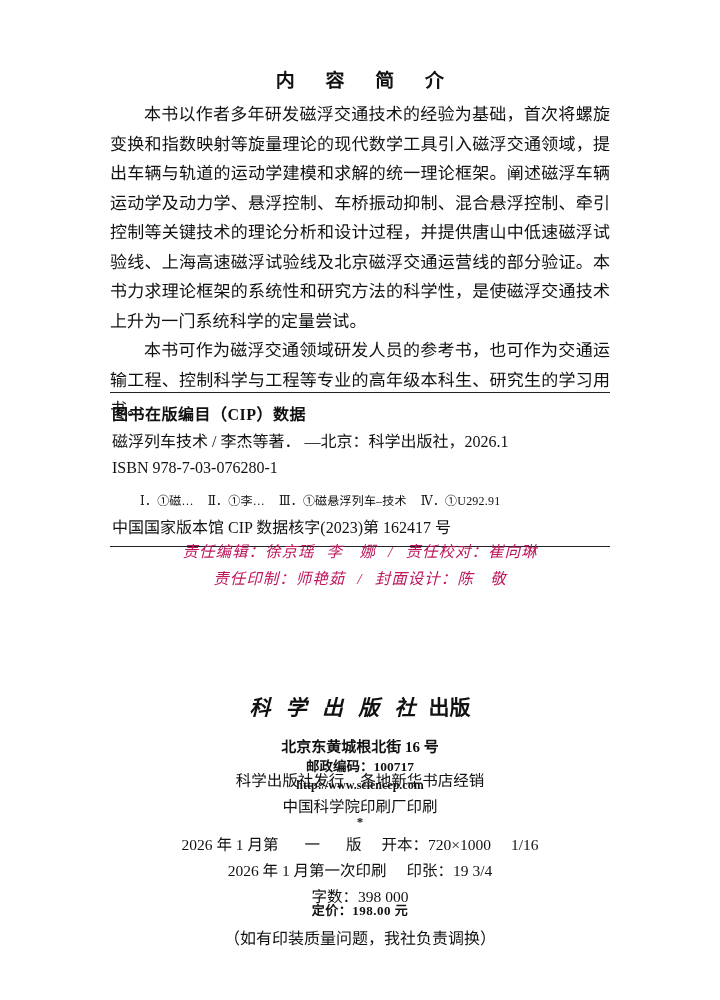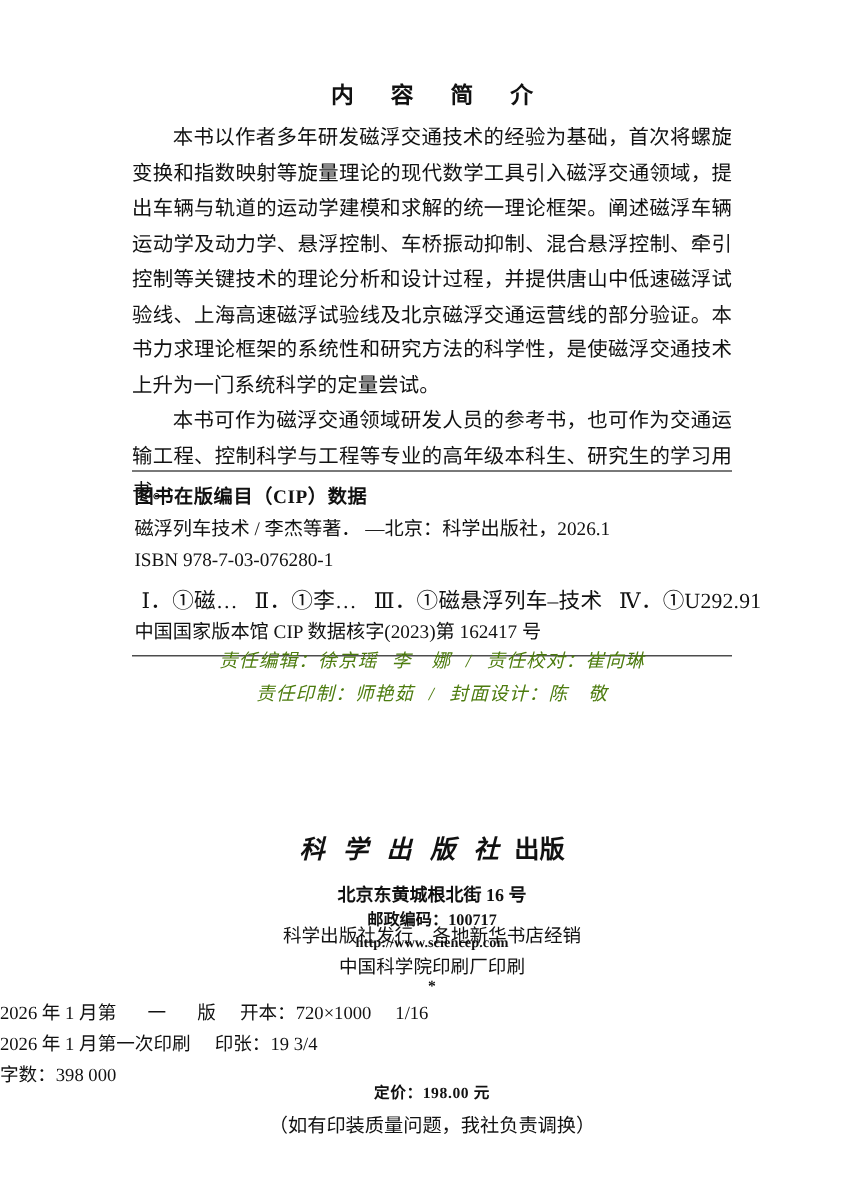--- a/index.html
+++ b/index.html
@@ -81,23 +81,23 @@
   .cip-line {
     font-size: 16px;
     line-height: 25.5px;
     margin: 0 0 0 2px;
     white-space: nowrap;
   }
   .cip-gap {
     height: 9px;
   }
   .cip-class {
-    font-size: 18px;
+    font-size: 12px;
     line-height: 25.5px;
-    margin: 0 0 0 8px;
+    margin: 0 0 0 30px;
     white-space: nowrap;
     letter-spacing: 0.2px;
   }
   .cip-class .seg-sp { display: inline-block; width: 14px; }
   .cip-verify {
     font-size: 16px;
     line-height: 25.5px;
     margin: 0 0 0 2px;
     white-space: nowrap;
   }
@@ -109,21 +109,21 @@
     left: 0;
     width: 720px;
     text-align: center;
   }
   .credits div {
     font-size: 15.5px;
     line-height: 27px;
     font-family: "Liberation Serif", "DejaVu Serif", serif;
     font-style: italic;
     letter-spacing: 1px;
-    color: #4d7c0f;
+    color: #be185d;
   }
   .credits .sp-wide { display: inline-block; width: 12px; }
 
   
   .imprint {
     position: absolute;
     top: 694px;
     left: 0;
     width: 720px;
     text-align: center;
@@ -183,20 +183,21 @@
     font-weight: bold;
     line-height: 16px;
   }
 
   
   .edition {
     position: absolute;
     top: 832px;
     left: 0;
     width: 720px;
+    text-align: center;
   }
   .edition div {
     font-size: 15.5px;
     line-height: 26px;
     white-space: nowrap;
   }
   .edition .sp-m { display: inline-block; width: 20px; }
   .edition .sp-l { display: inline-block; width: 26px; }
 
   .price {

